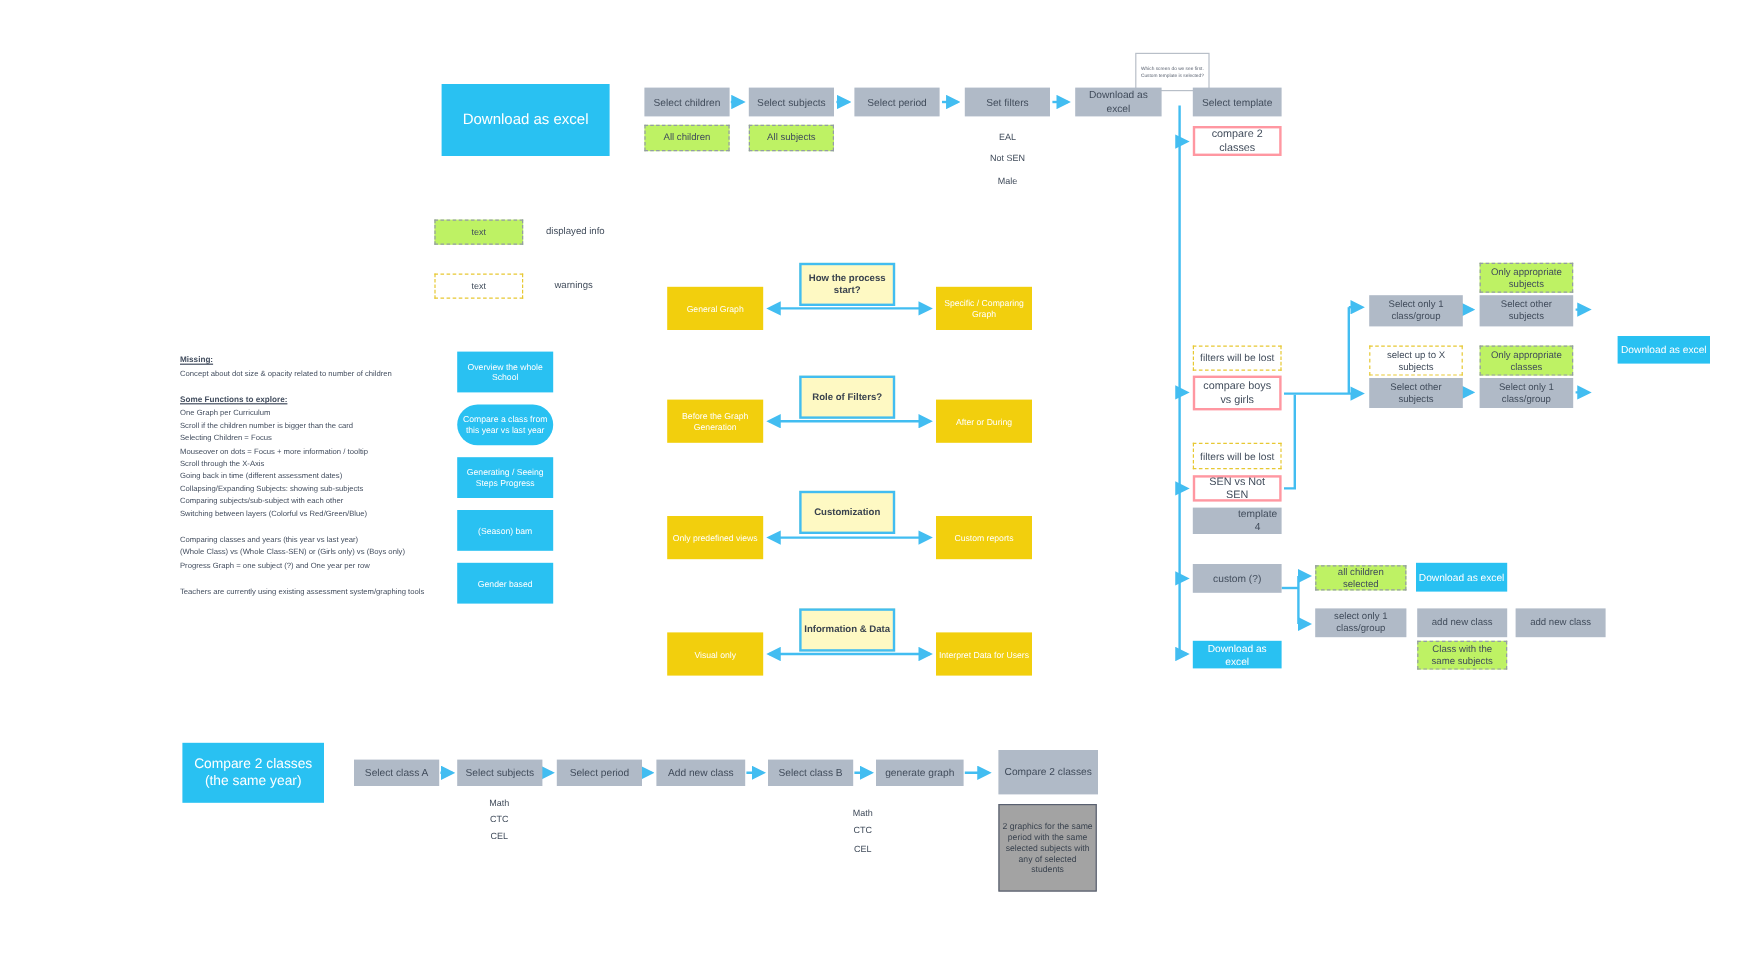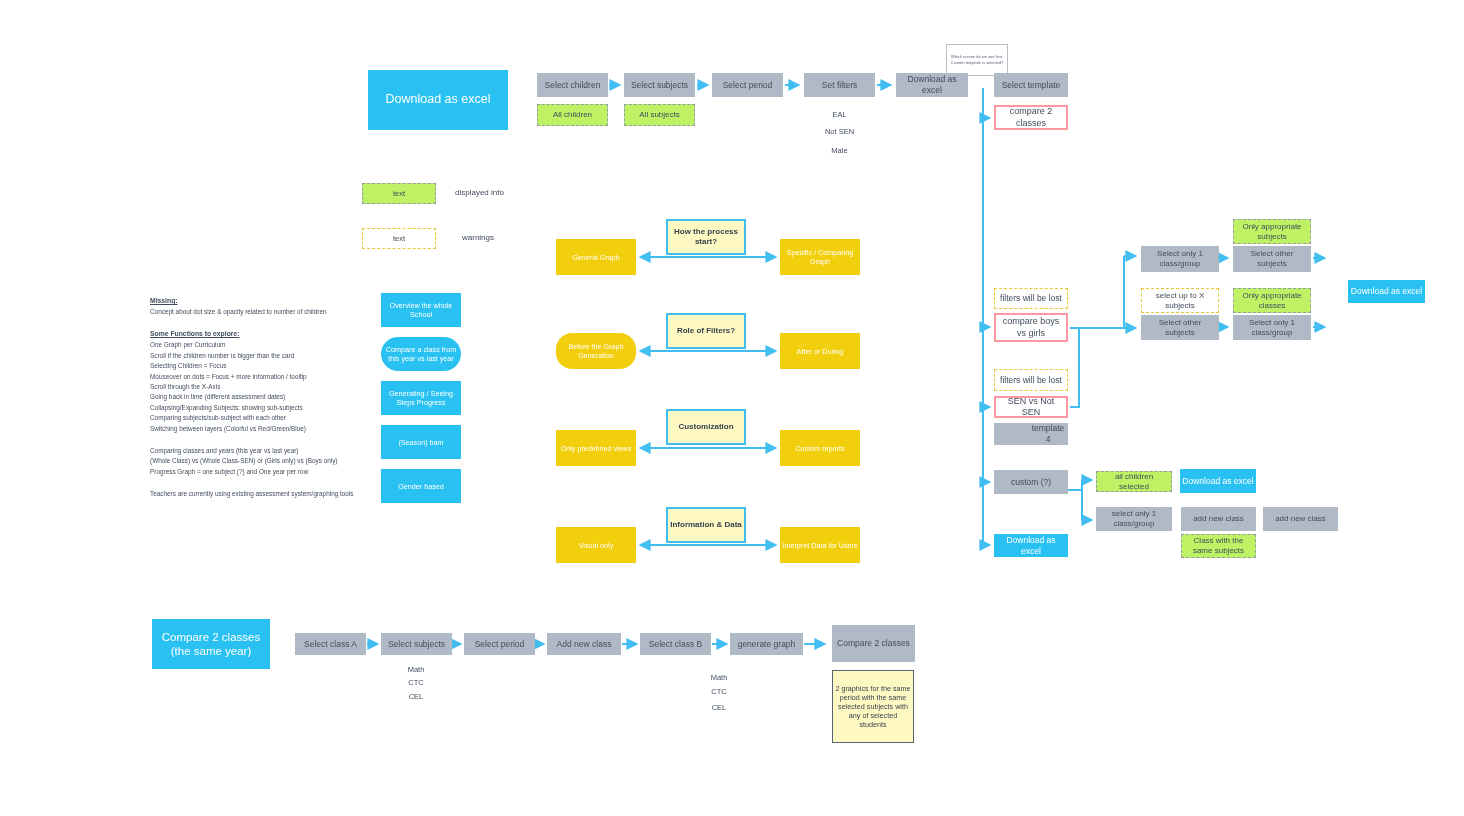--- a/index.html
+++ b/index.html
@@ -8,21 +8,21 @@
   .abs{position:absolute;box-sizing:border-box;}
   .box{display:flex;align-items:center;justify-content:center;text-align:center;
        font-size:8.5px;color:#414c5b;line-height:1.25;padding:2px;}
   .gray{background:#b0bac7;}
   .cyan{background:#29c1f2;color:#ffffff;}
   .yellow{background:#f2cf0d;color:#ffffff;}
   .pinko{background:#ffffff;border:2px solid #ff97a1;font-size:9px;}
   .blueo{background:#fef9c3;border:2px solid #42bdf1;font-weight:600;font-size:8px;color:#39424e;}
   .dashg{background:#bef264;border:1.5px dashed #949ca6;}
   .dashy{background:#ffffff;border:1.5px dashed #e7c832;}
-  .noteb{background:#fef9c3;border:1px solid #596070;}
+  .noteb{background:#a3a3a3;border:1px solid #596070;}
   .bigtitle{font-size:12.5px;}
   .ideas{font-size:7.2px;}
   .subj{position:absolute;font-size:7.5px;color:#414c5b;text-align:center;width:40px;}
   .filter-item{font-size:7.5px;color:#414c5b;text-align:center;width:71px;position:absolute;left:804px;}
   .notes{position:absolute;left:150px;top:297px;width:235px;color:#424d5e;}
   .notes .h{font-size:6.8px;font-weight:bold;text-decoration:underline;margin:0 0 4px 0;}
   .notes .l{font-size:6.4px;margin:0 0 3.4px 0;}
   .gapper{height:12px;}
   .tinynote{font-size:4px;color:#5a6270;text-align:center;line-height:1.5;}
   svg.layer{position:absolute;left:0;top:0;pointer-events:none;}
@@ -129,21 +129,21 @@
   <div class="abs box cyan ideas" style="left:381px;top:293px;width:80px;height:34px;">Overview the whole School</div>
   <div class="abs box cyan ideas" style="left:381px;top:337px;width:80px;height:34px;border-radius:17px;">Compare a class from this year vs last year</div>
   <div class="abs box cyan ideas" style="left:381px;top:381px;width:80px;height:34px;">Generating / Seeing Steps Progress</div>
   <div class="abs box cyan ideas" style="left:381px;top:425px;width:80px;height:34px;">(Season) bam</div>
   <div class="abs box cyan ideas" style="left:381px;top:469px;width:80px;height:34px;">Gender based</div>
 
   <div class="abs box yellow ideas" style="left:556px;top:239px;width:80px;height:36px;">General Graph</div>
   <div class="abs box blueo" style="left:666px;top:219px;width:80px;height:36px;">How the process start?</div>
   <div class="abs box yellow ideas" style="left:780px;top:239px;width:80px;height:36px;">Specific / Comparing Graph</div>
 
-  <div class="abs box yellow ideas" style="left:556px;top:333px;width:80px;height:36px;border-radius:16px;">Before the Graph Generation</div>
+  <div class="abs box yellow ideas" style="left:556px;top:333px;width:80px;height:36px;">Before the Graph Generation</div>
   <div class="abs box blueo" style="left:666px;top:313px;width:80px;height:36px;">Role of Filters?</div>
   <div class="abs box yellow ideas" style="left:780px;top:333px;width:80px;height:36px;">After or During</div>
 
   <div class="abs box yellow ideas" style="left:556px;top:430px;width:80px;height:36px;">Only predefined views</div>
   <div class="abs box blueo" style="left:666px;top:409px;width:80px;height:36px;">Customization</div>
   <div class="abs box yellow ideas" style="left:780px;top:430px;width:80px;height:36px;">Custom reports</div>
 
   <div class="abs box yellow ideas" style="left:556px;top:527px;width:80px;height:36px;">Visual only</div>
   <div class="abs box blueo" style="left:666px;top:507px;width:80px;height:36px;">Information &amp; Data</div>
   <div class="abs box yellow ideas" style="left:780px;top:527px;width:80px;height:36px;">Interpret Data for Users</div>

